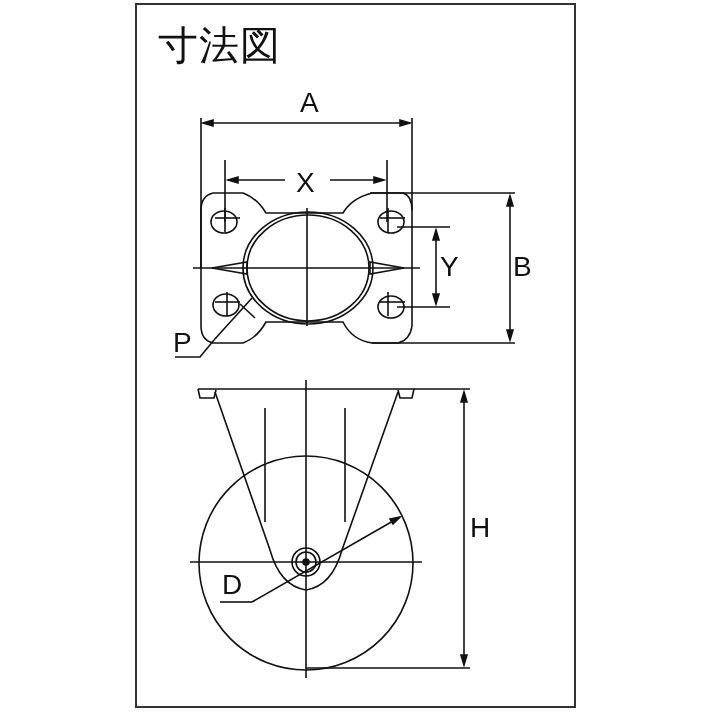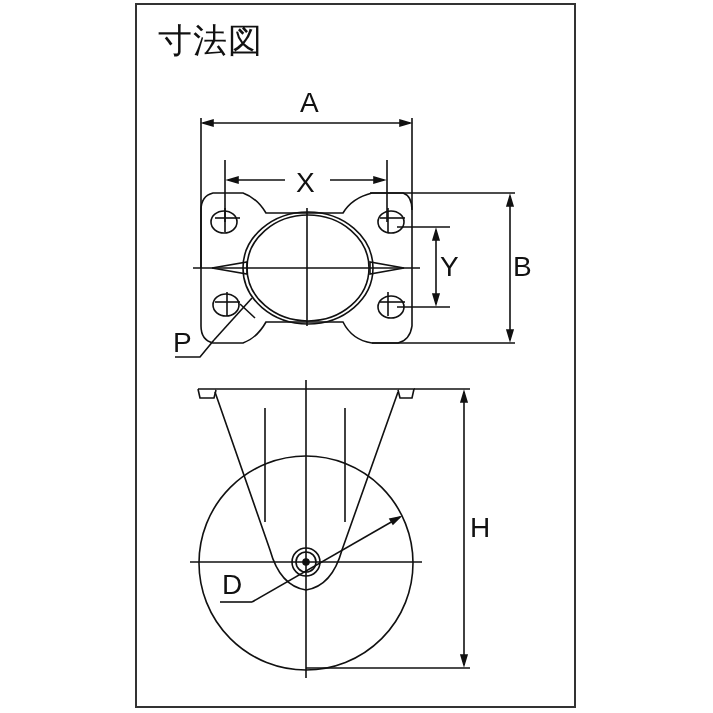--- a/index.html
+++ b/index.html
@@ -1,18 +1,18 @@
 <!DOCTYPE html>
 <html><head>
 <meta charset="utf-8">
 <style>
   html,body{margin:0;padding:0;background:#fff;}
   body{width:713px;height:713px;position:relative;overflow:hidden;font-family:"DejaVu Sans",sans-serif;}
   #frame{position:absolute;left:135px;top:3px;width:441px;height:705px;border:2px solid #333;box-sizing:border-box;background:#fff;}
-  #title{position:absolute;left:158px;top:18px;font-size:34px;color:#111;letter-spacing:1px;}
+  #title{position:absolute;left:158px;top:18px;font-size:40px;color:#111;letter-spacing:1px;}
   svg{position:absolute;left:0;top:0;}
   .lbl{font-family:"Liberation Sans",sans-serif;font-size:28px;fill:#111;}
 </style>
 </head>
 <body>
 
 <div id="frame"></div>
 <div id="title">寸法図</div>
 
 <svg width="713" height="713" viewBox="0 0 713 713" stroke="#111" fill="none" stroke-width="1.6">

